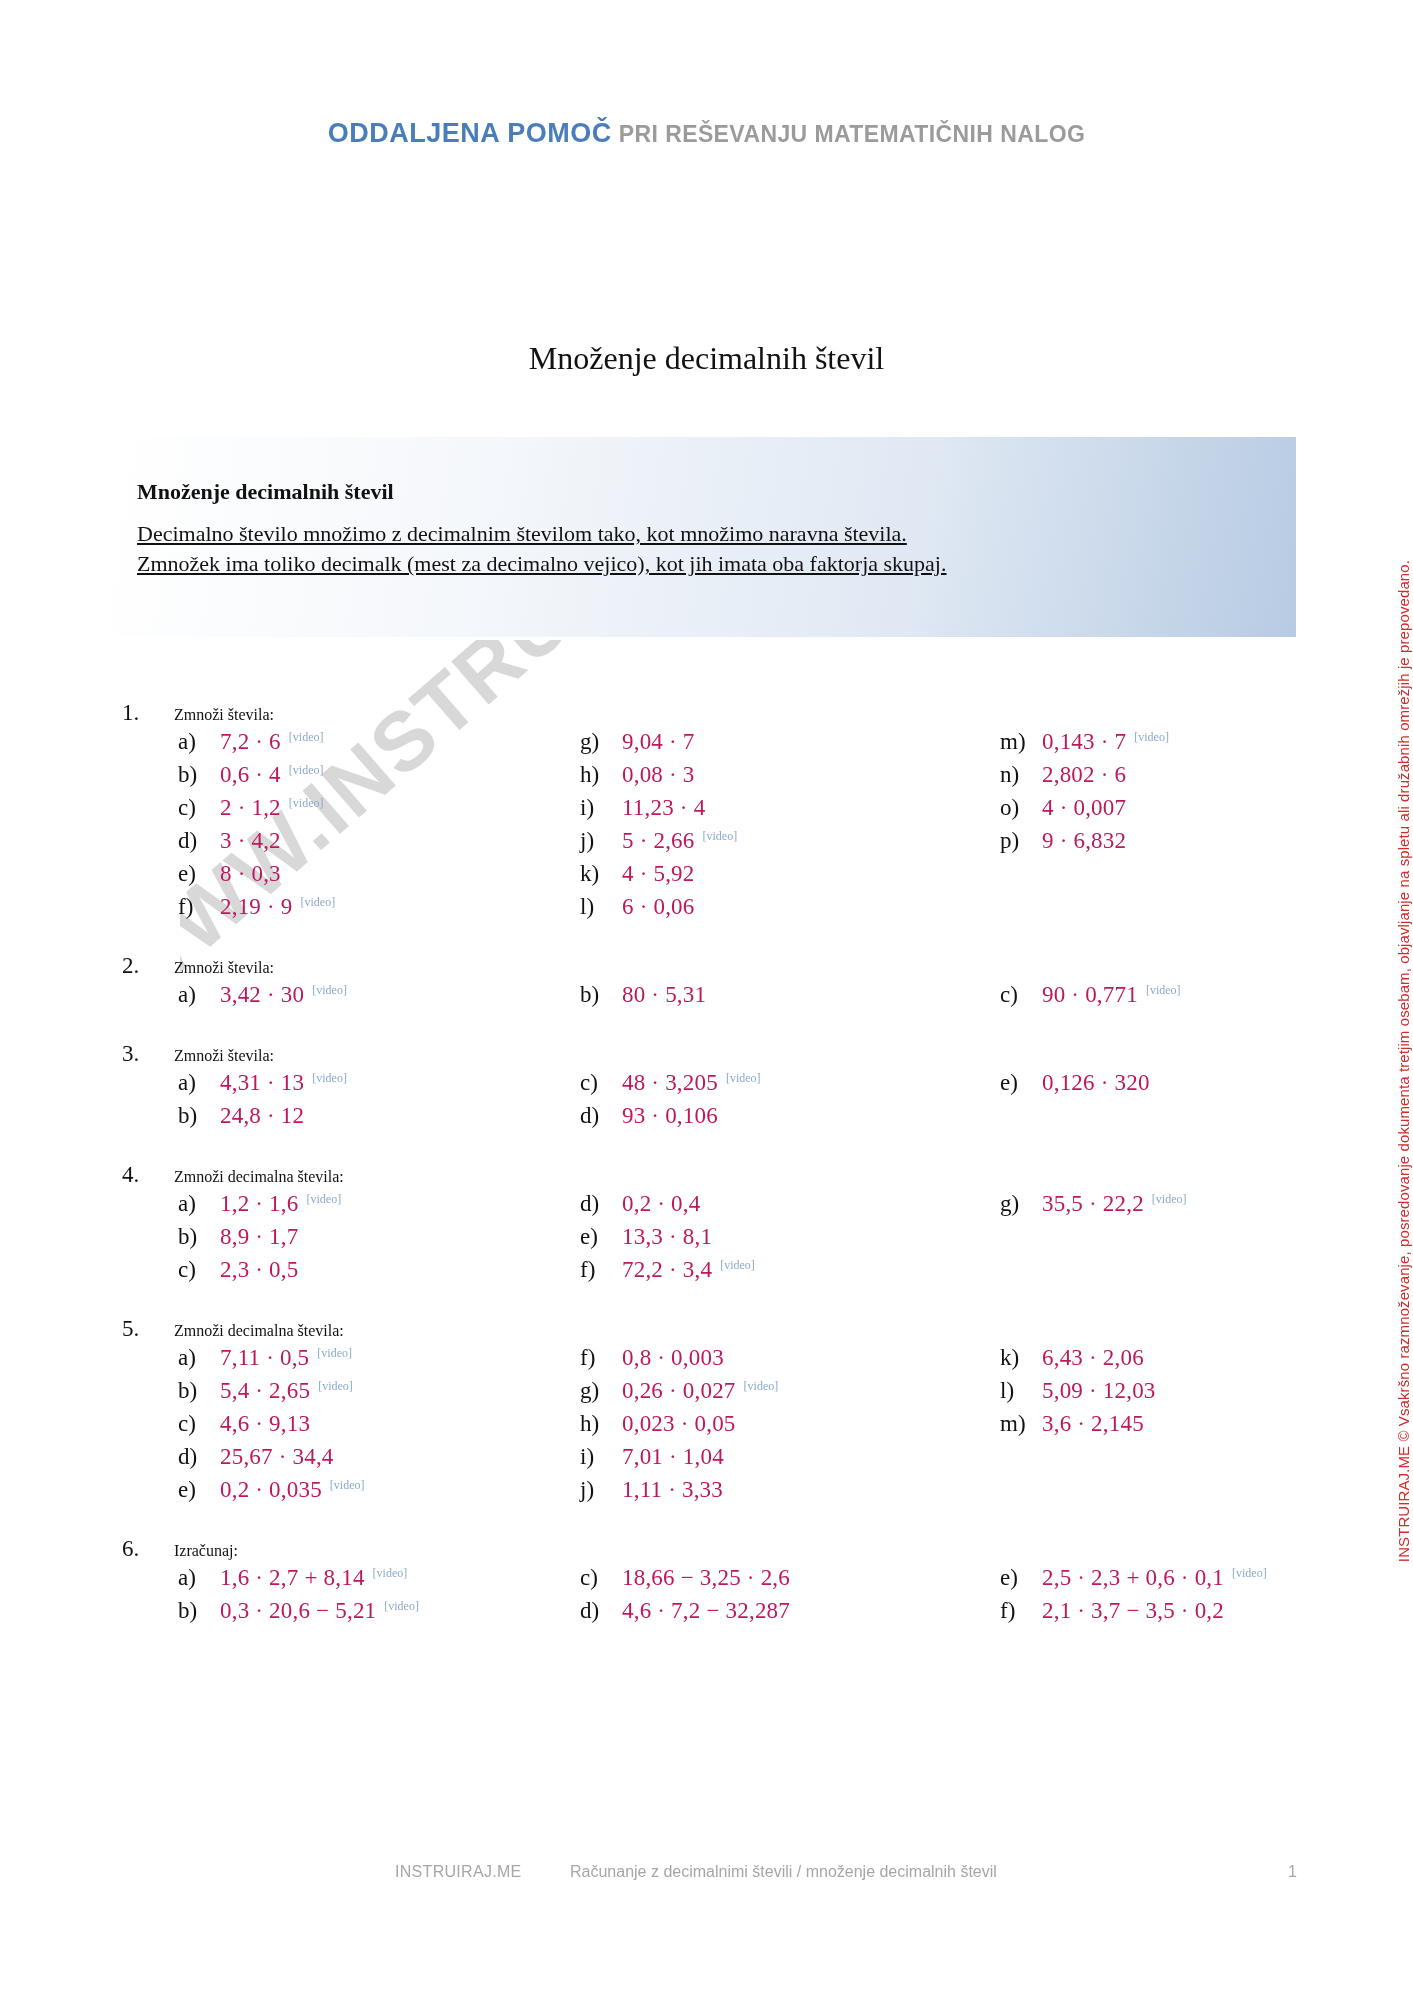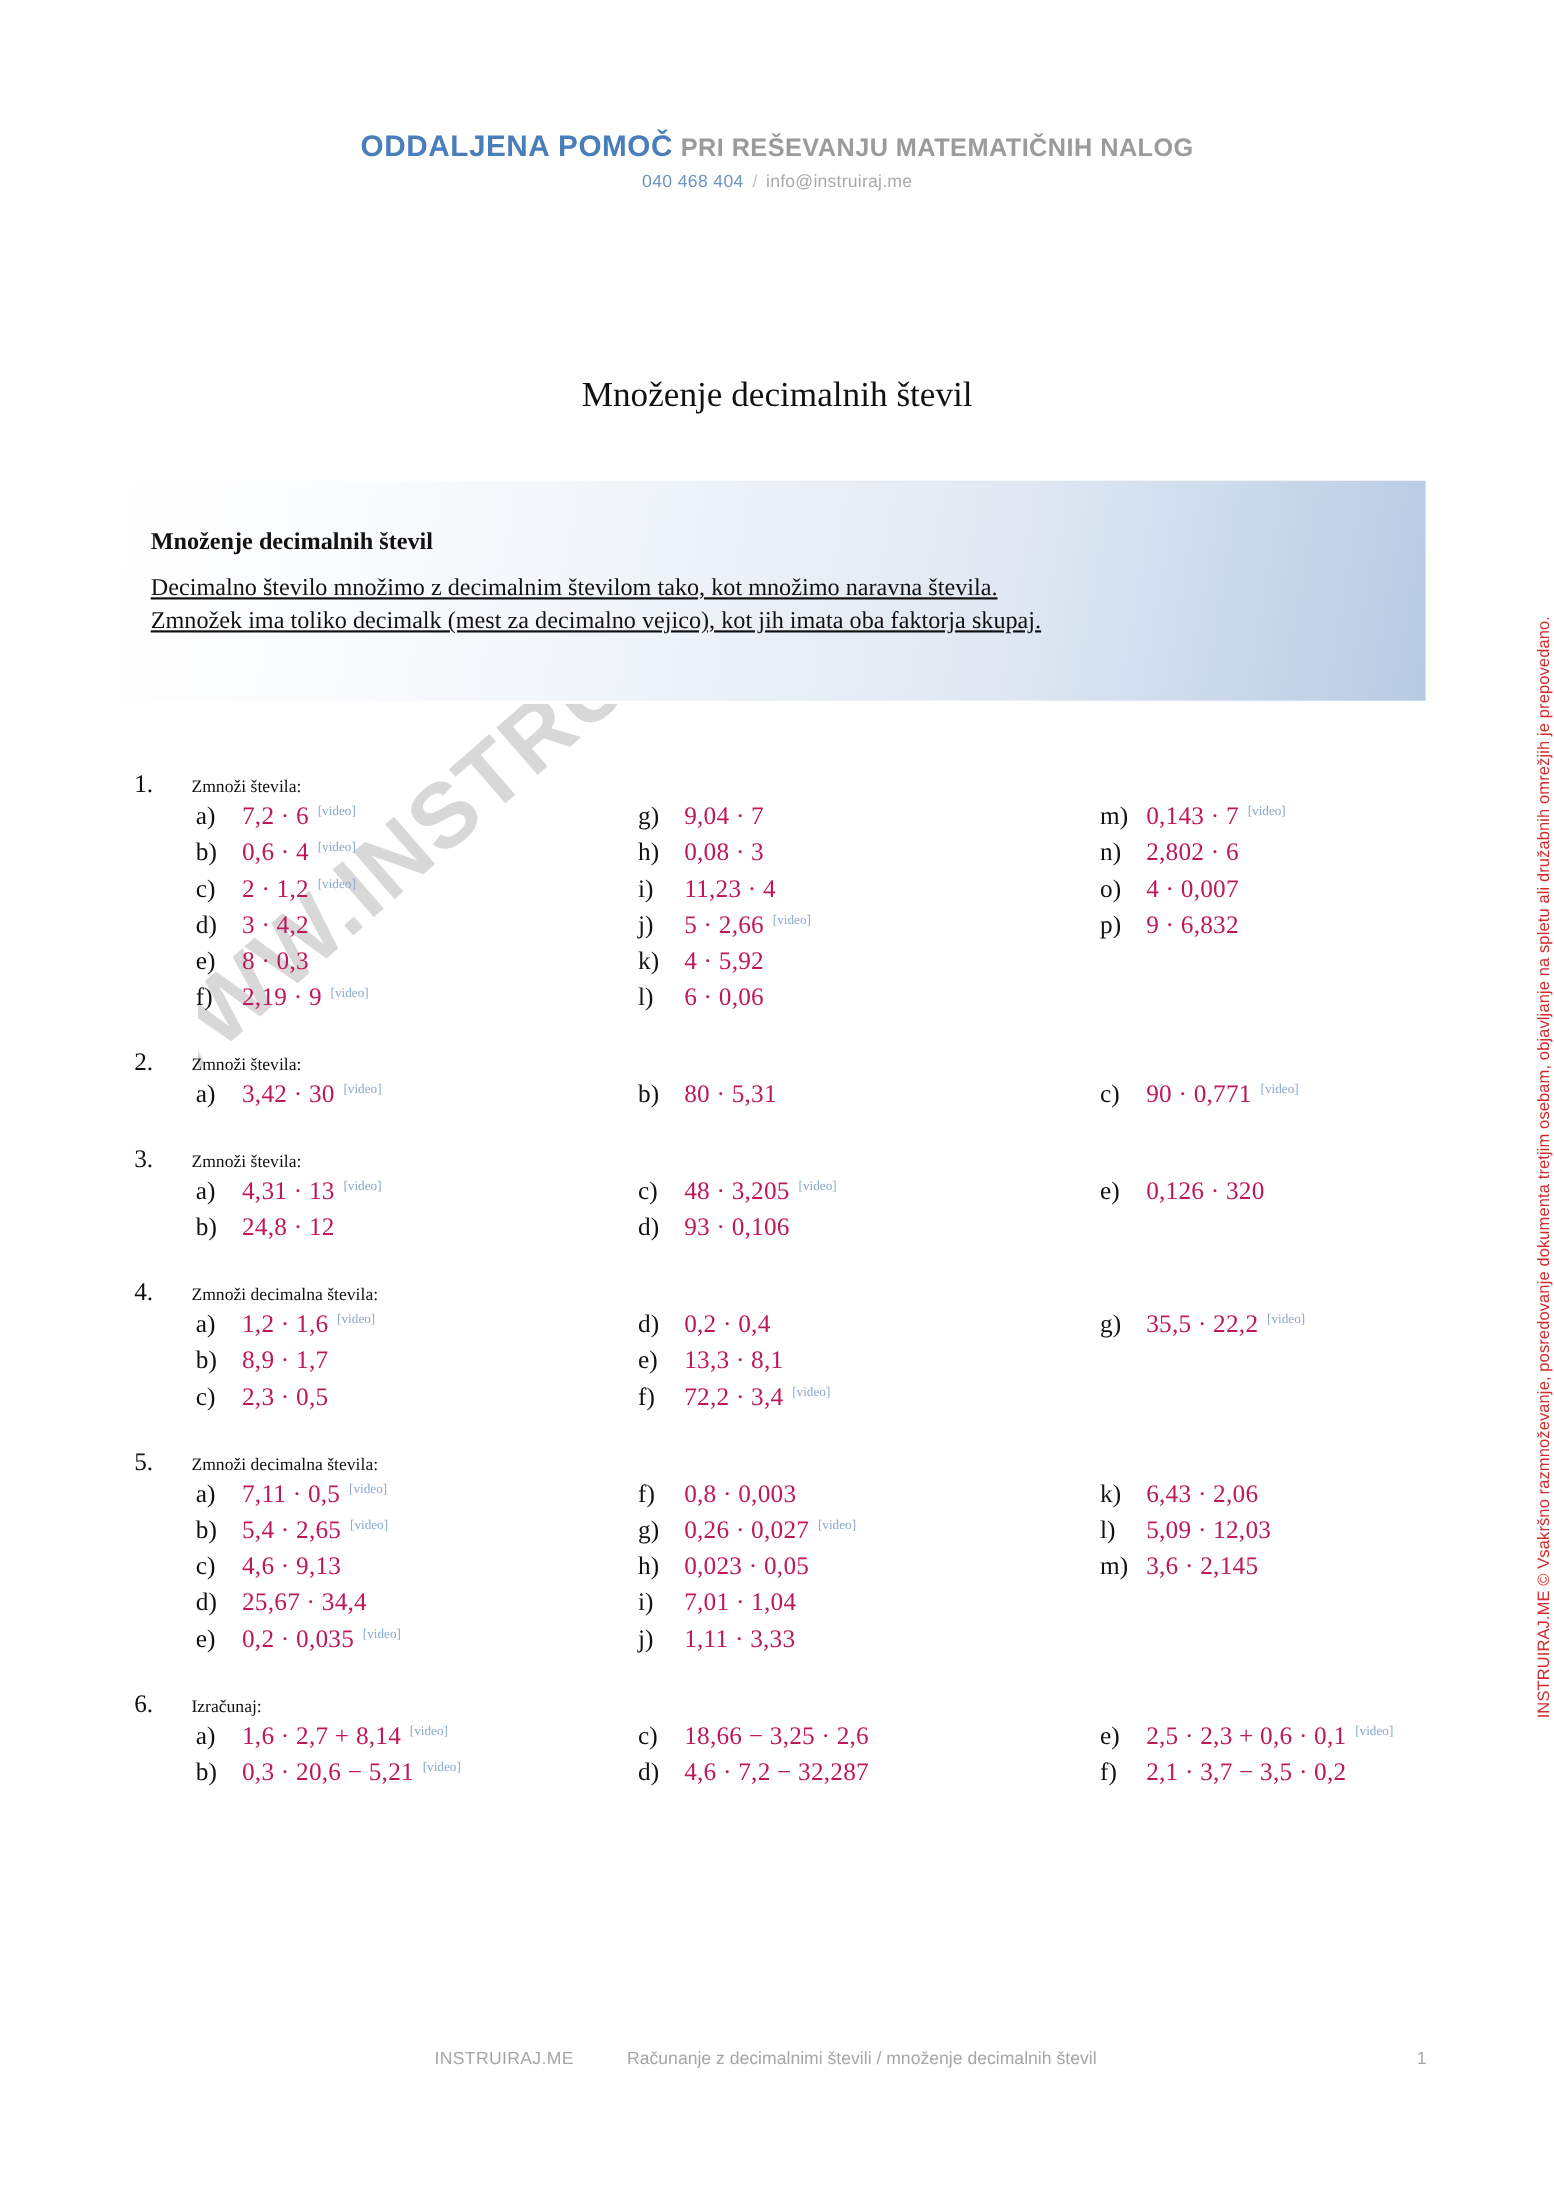--- a/index.html
+++ b/index.html
@@ -245,23 +245,20 @@
 <div class="page">
 
   <div class="watermark">
     <span>WWW.INSTRUIRAJ.ME</span>
   </div>
 
   <div class="brandbar">
     <div class="brandline">
       <span class="brand-strong">ODDALJENA POMOČ</span><span class="brand-rest">PRI REŠEVANJU MATEMATIČNIH NALOG</span>
     </div>
-    <div class="contactline">
-      <span class="contact-phone">040 468 404</span><span class="contact-sep">/</span><span class="contact-mail">info@instruiraj.me</span>
-    </div>
   </div>
 
   <div class="doc-subtitle">Množenje decimalnih števil</div>
 
   <div class="infobox">
     <div class="infobox-inner">
       <div class="infobox-title">Množenje decimalnih števil</div>
       <div class="infobox-line">Decimalno število množimo z decimalnim številom tako, kot množimo naravna števila.</div>
       <div class="infobox-line">Zmnožek ima toliko decimalk (mest za decimalno vejico), kot jih imata oba faktorja skupaj.</div>
     </div>

